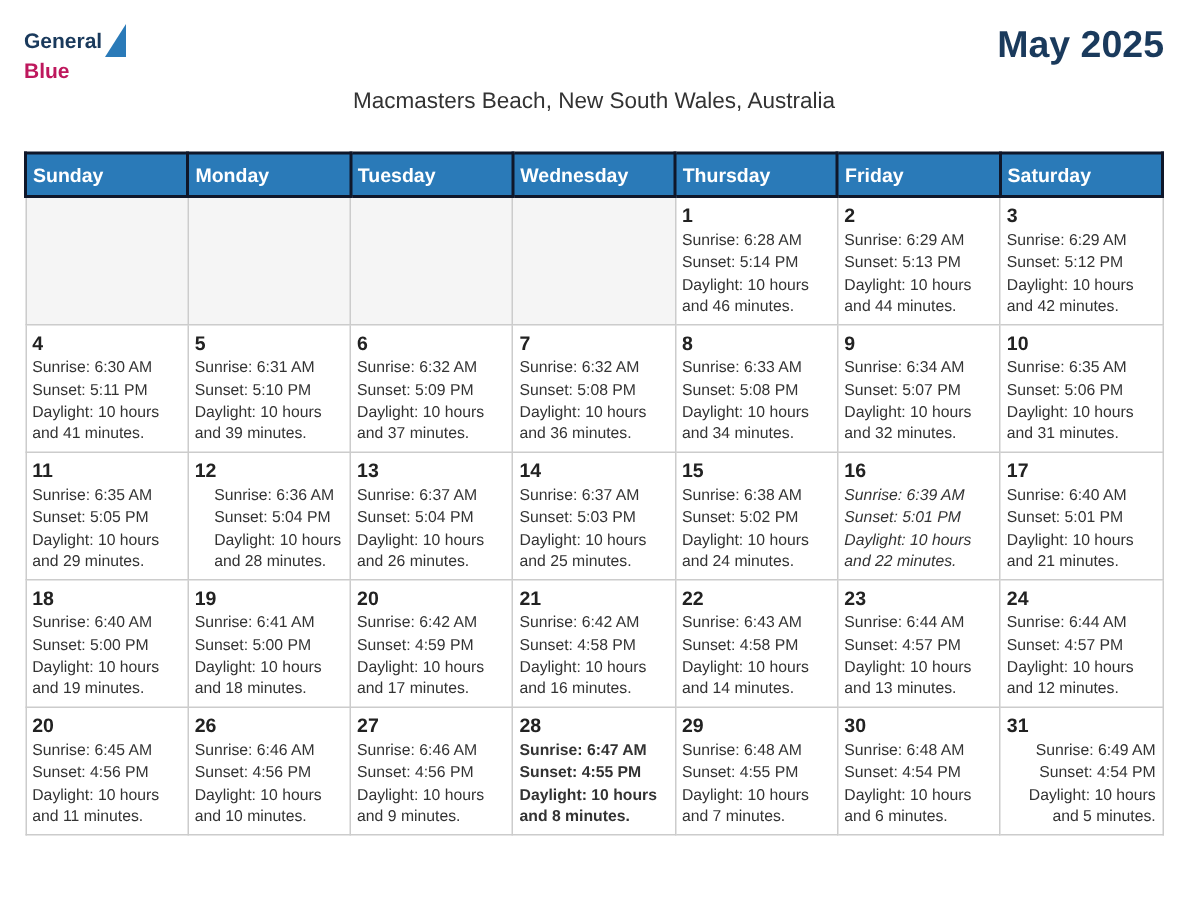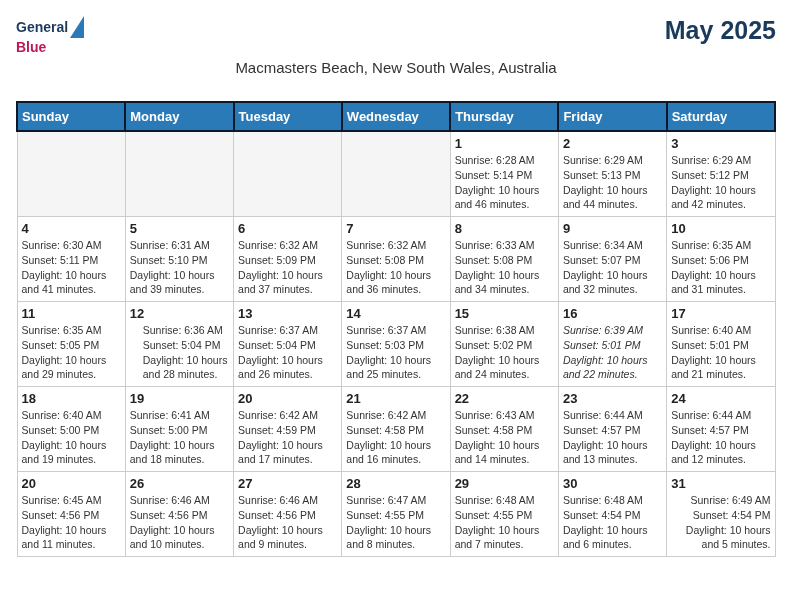--- a/index.html
+++ b/index.html
@@ -315,21 +315,21 @@
         </td>
         <td>
           <div class="day-num">27</div>
           <div class="day-info" style="white-space: pre-line;">Sunrise: 6:46 AM
 Sunset: 4:56 PM
 Daylight: 10 hours
 and 9 minutes.</div>
         </td>
         <td>
           <div class="day-num">28</div>
-          <div class="day-info" style="white-space: pre-line;">Sunrise: 6:47 AM
+          <div class="day-info" style="white-space: pre-line; font-weight: bold;">Sunrise: 6:47 AM
 Sunset: 4:55 PM
 Daylight: 10 hours
 and 8 minutes.</div>
         </td>
         <td>
           <div class="day-num">29</div>
           <div class="day-info" style="white-space: pre-line;">Sunrise: 6:48 AM
 Sunset: 4:55 PM
 Daylight: 10 hours
 and 7 minutes.</div>

